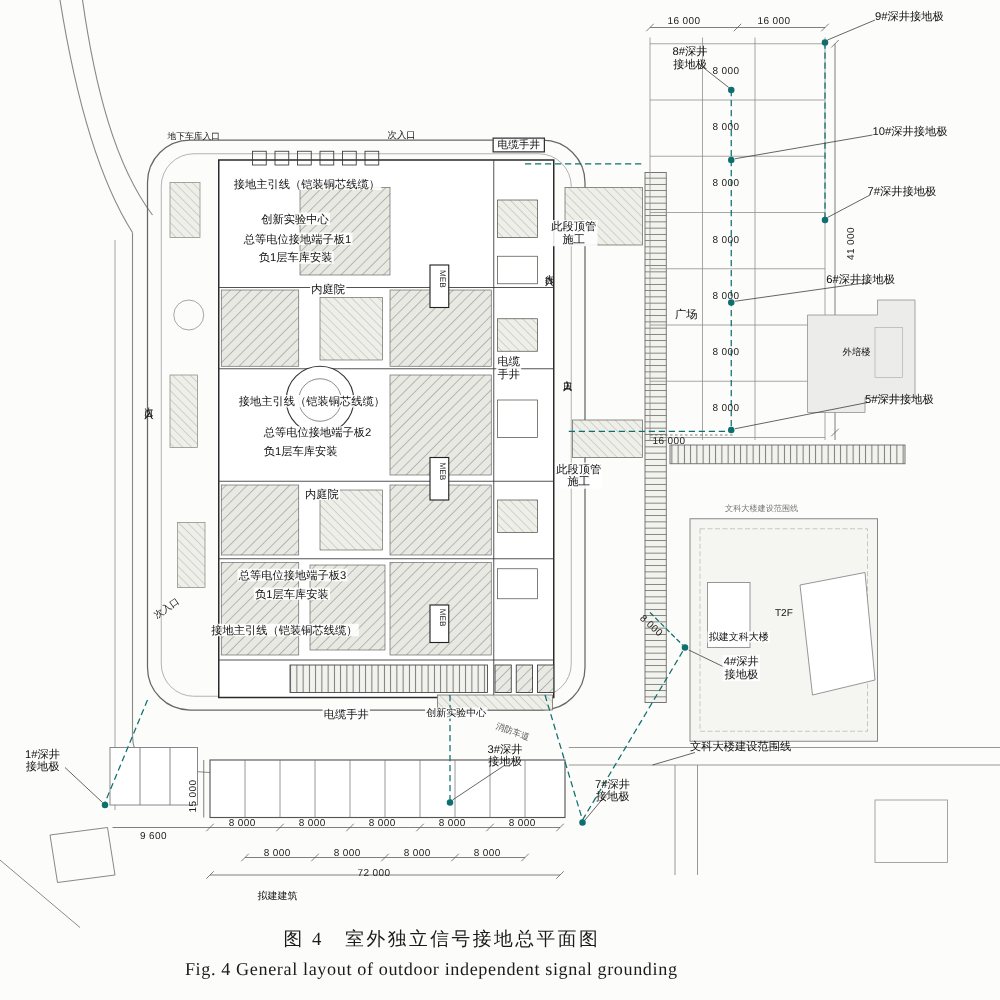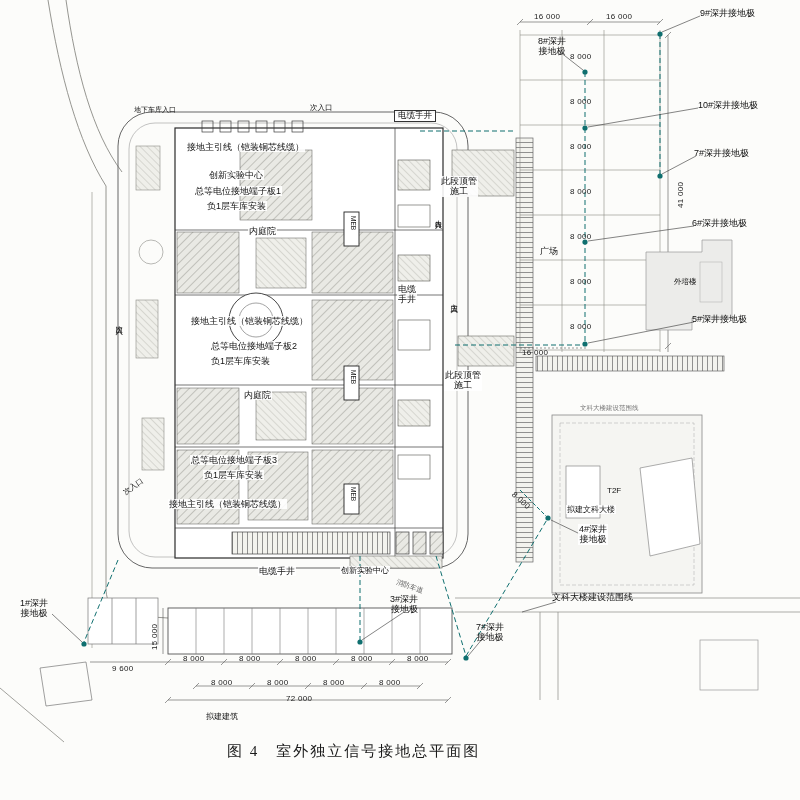--- a/index.html
+++ b/index.html
@@ -242,42 +242,42 @@
     </svg>
 
     <div class="lbl" style="left:700px;top:8px">9#深井接地极</div>
     <div class="lbl dim" style="left:534px;top:12px">16 000</div>
     <div class="lbl dim" style="left:606px;top:12px">16 000</div>
     <div class="lbl" style="left:538px;top:36px;text-align:center">8#深井
 接地极</div>
     <div class="lbl dim rotm90" style="left:676px;top:208px">41 000</div>
     <div class="lbl" style="left:698px;top:100px">10#深井接地极</div>
     <div class="lbl" style="left:694px;top:148px">7#深井接地极</div>
-    <div class="lbl" style="left:692px;top:218px">6#深井接地极</div>
+    <div class="lbl" style="left:661px;top:218px">6#深井接地极</div>
     <div class="lbl" style="left:692px;top:314px">5#深井接地极</div>
     <div class="lbl dim" style="left:570px;top:52px">8 000</div>
     <div class="lbl dim" style="left:570px;top:97px">8 000</div>
     <div class="lbl dim" style="left:570px;top:142px">8 000</div>
     <div class="lbl dim" style="left:570px;top:187px">8 000</div>
     <div class="lbl dim" style="left:570px;top:232px">8 000</div>
     <div class="lbl dim" style="left:570px;top:277px">8 000</div>
     <div class="lbl dim" style="left:570px;top:322px">8 000</div>
     <div class="lbl" style="left:540px;top:246px">广场</div>
     <div class="lbl f75" style="left:674px;top:278px">外培楼</div>
     <div class="lbl dim" style="left:522px;top:348px">16 000</div>
     <div class="lbl f65" style="left:580px;top:404px">文科大楼建设范围线</div>
-    <div class="lbl f8" style="left:607px;top:486px">T2F</div>
+    <div class="lbl f8" style="left:620px;top:486px">T2F</div>
     <div class="lbl f8 bgw" style="left:566px;top:505px">拟建文科大楼</div>
     <div class="lbl bgw" style="left:578px;top:524px;text-align:center">4#深井
 接地极</div>
     <div class="lbl dim rot45 f7" style="left:516px;top:490px">8 000</div>
     <div class="lbl" style="left:552px;top:592px">文科大楼建设范围线</div>
     <div class="lbl" style="left:476px;top:622px;text-align:center">7#深井
 接地极</div>
-    <div class="lbl" style="left:390px;top:594px;text-align:right">3#深井
+    <div class="lbl" style="left:390px;top:594px;text-align:center">3#深井
 接地极</div>
     <div class="lbl" style="left:20px;top:598px;text-align:center">1#深井
 接地极</div>
 
     <div class="lbl boxed" style="left:394px;top:110px">电缆手井</div>
     <div class="lbl bgw" style="left:186px;top:142px">接地主引线（铠装铜芯线缆）</div>
     <div class="lbl bgw" style="left:208px;top:170px">创新实验中心</div>
     <div class="lbl bgw" style="left:194px;top:186px">总等电位接地端子板1</div>
     <div class="lbl bgw" style="left:206px;top:201px">负1层车库安装</div>
     <div class="lbl bgw" style="left:248px;top:226px">内庭院</div>
@@ -318,14 +318,15 @@
     <div class="lbl dim" style="left:211px;top:678px">8 000</div>
     <div class="lbl dim" style="left:267px;top:678px">8 000</div>
     <div class="lbl dim" style="left:323px;top:678px">8 000</div>
     <div class="lbl dim" style="left:379px;top:678px">8 000</div>
     <div class="lbl dim" style="left:286px;top:694px">72 000</div>
     <div class="lbl f8" style="left:206px;top:712px">拟建建筑</div>
   </div>
 
   <div class="caption">
     <div class="cap-zh">图 4　室外独立信号接地总平面图</div>
+    <div class="cap-en">Fig. 4  General layout of outdoor independent signal grounding</div>
   </div>
 </div>
 
 </body></html>

